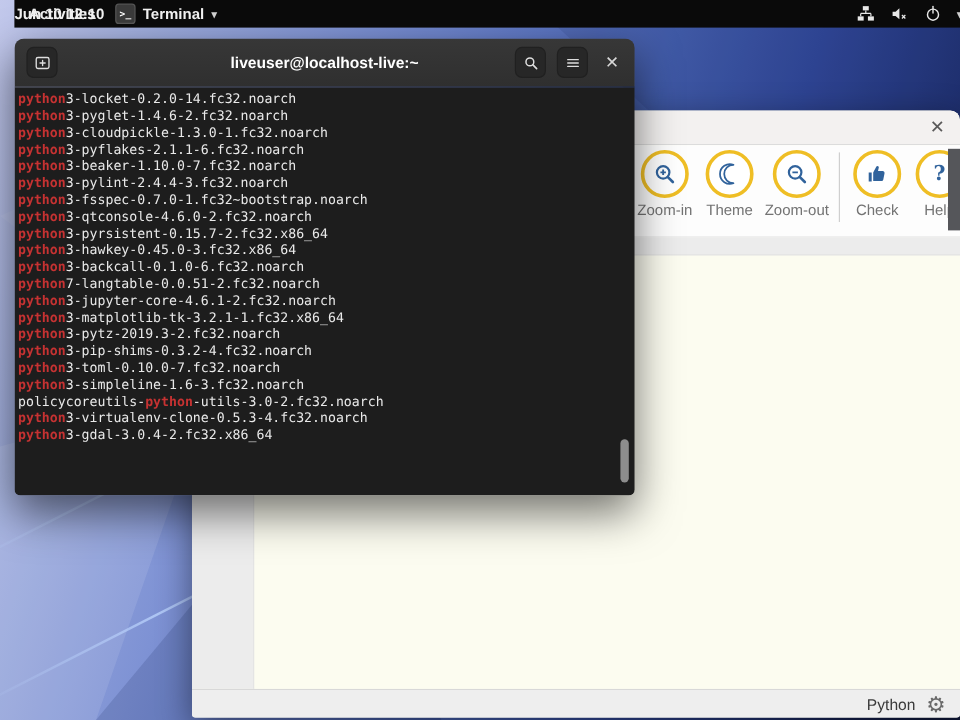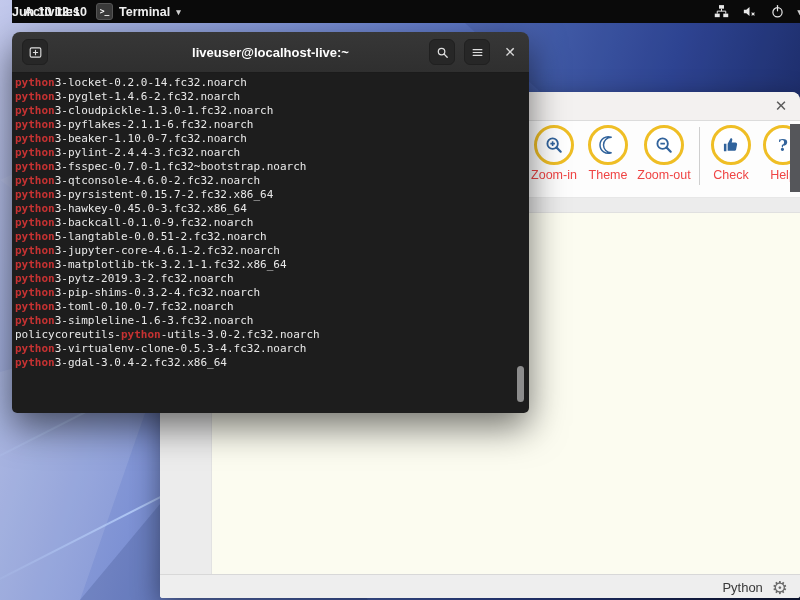--- a/index.html
+++ b/index.html
@@ -33,21 +33,21 @@
   .mu{position:absolute;left:160px;top:92px;width:640px;height:506px;z-index:10;
     border-radius:8px 8px 3px 3px;box-shadow:0 8px 28px rgba(0,0,0,.45);background:#fcfcf0;overflow:hidden;}
   .mu-titlebar{height:28px;background:#f3f1f0;border-bottom:1px solid #dcdcdc;position:relative;border-radius:8px 8px 0 0;}
   .mu-close{position:absolute;right:9px;top:4px;width:20px;height:20px;color:#5a5a5a;font-size:15px;
     display:flex;align-items:center;justify-content:center;cursor:pointer;}
   .mu-toolbar{height:76px;background:#fdfdfd;border-bottom:1px solid #e7e7e7;position:relative;}
   .tools{position:absolute;left:366px;top:4px;display:flex;align-items:flex-start;}
   .tool{width:56px;display:flex;flex-direction:column;align-items:center;gap:3px;cursor:pointer;}
   .tool .ring{width:34px;height:34px;border-radius:50%;border:3px solid var(--gold);background:#fff;
     display:flex;align-items:center;justify-content:center;}
-  .tool .tlabel{font-size:12.5px;color:#ef4444;white-space:nowrap;}
+  .tool .tlabel{font-size:12.5px;color:#737373;white-space:nowrap;}
   .tsep{width:1px;background:#cfcfcf;height:58px;margin:2px 5px 0 5px;}
   .toolbar-edge{position:absolute;right:0;top:3px;width:10px;height:68px;background:#55565a;}
   .mu-tabstrip{height:14px;background:#ececec;border-bottom:1px solid #e0e0e0;}
   .mu-editor{display:flex;height:361px;}
   .gutter{width:51px;background:#ececec;border-right:1px solid #e2e2e2;}
   .code{flex:1;background:#fcfcf0;}
   .mu-status{height:25px;background:#eeeeee;border-top:1px solid #d8d8d8;display:flex;align-items:center;
     justify-content:flex-end;gap:9px;padding-right:12px;font-size:13px;color:#3a3a3a;}
   .gear{font-family:"DejaVu Sans",sans-serif;font-size:18px;color:#6a6a6a;line-height:1;cursor:pointer;}
   
@@ -203,22 +203,22 @@
   <div class="term-line"><span class="hl">python</span><span>3-locket-0.2.0-14.fc32.noarch</span></div>
       <div class="term-line"><span class="hl">python</span><span>3-pyglet-1.4.6-2.fc32.noarch</span></div>
       <div class="term-line"><span class="hl">python</span><span>3-cloudpickle-1.3.0-1.fc32.noarch</span></div>
       <div class="term-line"><span class="hl">python</span><span>3-pyflakes-2.1.1-6.fc32.noarch</span></div>
       <div class="term-line"><span class="hl">python</span><span>3-beaker-1.10.0-7.fc32.noarch</span></div>
       <div class="term-line"><span class="hl">python</span><span>3-pylint-2.4.4-3.fc32.noarch</span></div>
       <div class="term-line"><span class="hl">python</span><span>3-fsspec-0.7.0-1.fc32~bootstrap.noarch</span></div>
       <div class="term-line"><span class="hl">python</span><span>3-qtconsole-4.6.0-2.fc32.noarch</span></div>
       <div class="term-line"><span class="hl">python</span><span>3-pyrsistent-0.15.7-2.fc32.x86_64</span></div>
       <div class="term-line"><span class="hl">python</span><span>3-hawkey-0.45.0-3.fc32.x86_64</span></div>
-      <div class="term-line"><span class="hl">python</span><span>3-backcall-0.1.0-9.fc32.noarch</span></div>
-      <div class="term-line"><span class="hl">python</span><span>5-langtable-0.0.51-2.fc32.noarch</span></div>
+      <div class="term-line"><span class="hl">python</span><span>3-backcall-0.1.0-6.fc32.noarch</span></div>
+      <div class="term-line"><span class="hl">python</span><span>7-langtable-0.0.51-2.fc32.noarch</span></div>
       <div class="term-line"><span class="hl">python</span><span>3-jupyter-core-4.6.1-2.fc32.noarch</span></div>
       <div class="term-line"><span class="hl">python</span><span>3-matplotlib-tk-3.2.1-1.fc32.x86_64</span></div>
       <div class="term-line"><span class="hl">python</span><span>3-pytz-2019.3-2.fc32.noarch</span></div>
       <div class="term-line"><span class="hl">python</span><span>3-pip-shims-0.3.2-4.fc32.noarch</span></div>
       <div class="term-line"><span class="hl">python</span><span>3-toml-0.10.0-7.fc32.noarch</span></div>
       <div class="term-line"><span class="hl">python</span><span>3-simpleline-1.6-3.fc32.noarch</span></div>
       <div class="term-line"><span>policycoreutils-</span><span class="hl">python</span><span>-utils-3.0-2.fc32.noarch</span></div>
       <div class="term-line"><span class="hl">python</span><span>3-virtualenv-clone-0.5.3-4.fc32.noarch</span></div>
       <div class="term-line"><span class="hl">python</span><span>3-gdal-3.0.4-2.fc32.x86_64</span></div>
     </div>

